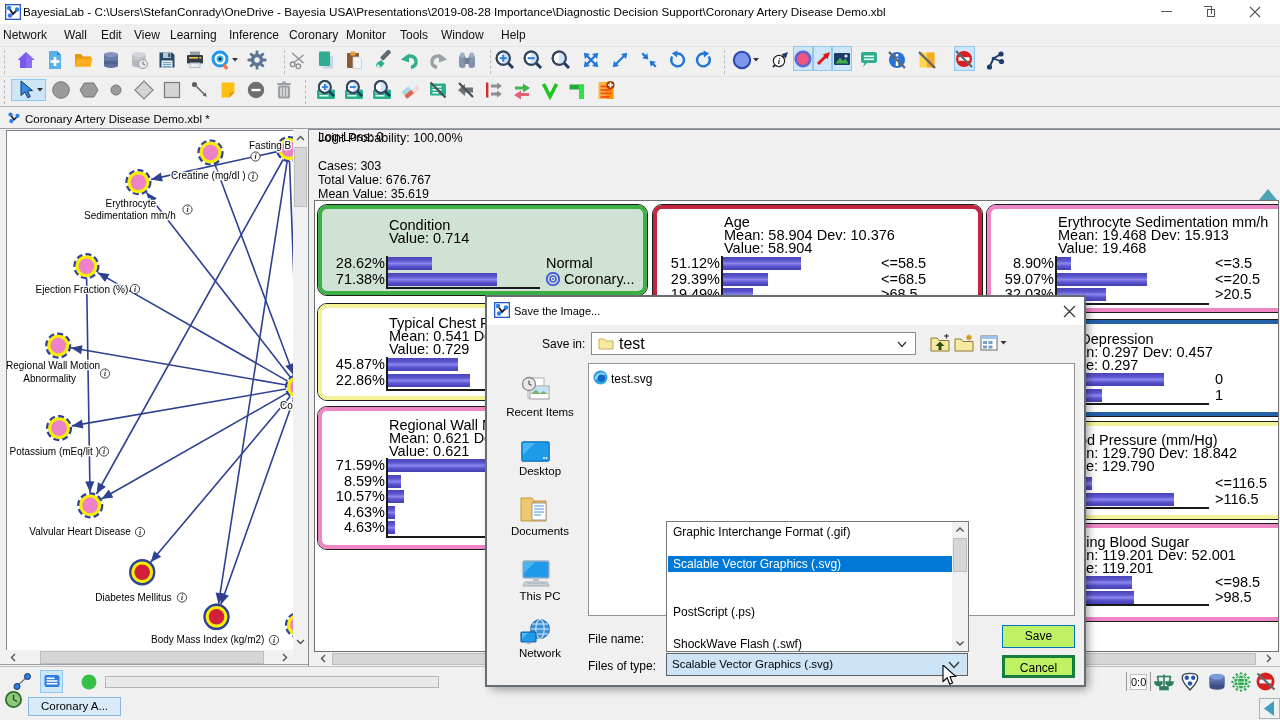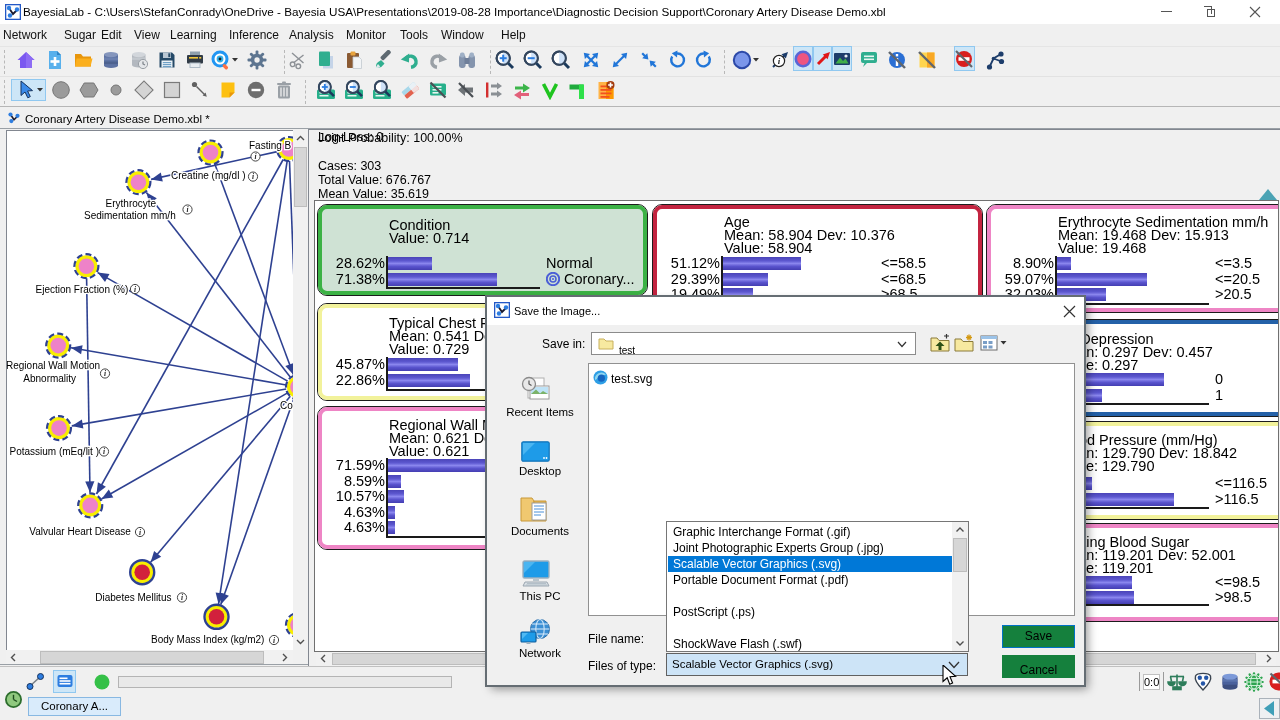--- a/index.html
+++ b/index.html
@@ -25,35 +25,35 @@
 .minfo{position:absolute;left:9px;font-size:12.5px;color:#000}
 #monbox{position:absolute;left:5px;top:70px;width:965px;height:452px;background:#fff;border:1px solid #707070;overflow:hidden}
 .mon{position:absolute;border:1px solid #1c1c1c;border-radius:10px;background:#fff}
 .mon .ring{position:absolute;left:0;top:0;right:0;bottom:0;border-radius:9px;border:4px solid #000;pointer-events:none}
 .mon .hd{position:absolute;font-size:14.5px;line-height:13px;color:#000;white-space:nowrap}
 .mon .pct{position:absolute;font-size:14.5px;color:#000;text-align:right;width:62px}
 .mon .bar{position:absolute;height:13px;background:linear-gradient(180deg,#4a44b8 0%,#5d58d0 30%,#8a86ee 50%,#5a54ce 72%,#443eb2 100%)}
 .mon .st{position:absolute;font-size:14.5px;color:#000;white-space:nowrap}
 .mon .bline{position:absolute;height:2px;background:#1a1a1a}
 
-#btoolbar{position:absolute;left:17px;top:667px;width:1040px;height:27px;background:#f0f0f0}
+#btoolbar{position:absolute;left:4px;top:667px;width:1040px;height:27px;background:#f0f0f0}
 #statusbar{position:absolute;left:0;top:694px;width:1084px;height:26px;background:#f0f0f0}
 
 #dlg{position:absolute;left:487px;top:297px;width:597px;height:388px;background:#f0f0f0;outline:2px solid #656d73;box-shadow:4px 4px 9px rgba(0,0,0,.4)}
 #dlgtitle{position:absolute;left:0;top:0;width:100%;height:28px;background:#fff}
 #dlgtitle span{position:absolute;left:27px;top:8px;font-size:11px;color:#000}
 .dlab{position:absolute;font-size:12px;color:#000}
 #savein{position:absolute;left:104px;top:35px;width:325px;height:23px;background:#fff;border:1px solid #8b8b8b}
 #filelist{position:absolute;left:101px;top:66px;width:487px;height:253px;background:#fff;border:1px solid #919191}
 .sideitem{position:absolute;left:13px;width:80px;text-align:center;font-size:11.5px;color:#000}
 #popup{position:absolute;left:179px;top:224px;width:303px;height:131px;background:#fff;border:1px solid #767676}
 .pitem{position:absolute;left:1px;width:285px;height:16px;font-size:12px;color:#000;padding-left:5px;line-height:16px;white-space:nowrap}
 .pitem.hl{background:#0078d7;color:#fff}
 #typecombo{position:absolute;left:179px;top:356px;width:302px;height:23px;background:#cde4f7;border:1px solid #616161;font-size:11.5px;line-height:21px;padding-left:5px}
-.btn{position:absolute;left:515px;width:73px;height:23px;background:#15803d;font-size:12px;text-align:center;line-height:21px}
+.btn{position:absolute;left:515px;width:73px;height:23px;background:#bef264;font-size:12px;text-align:center;line-height:21px}
 </style></head>
 <body>
 
 <div id="titlebar">
   <svg class="abs" style="left:5px;top:4px" width="16" height="16" viewBox="0 0 16 16">
       <rect x="0.5" y="0.5" width="15" height="15" fill="#fff" stroke="#2358c6" stroke-width="1.6"></rect>
       <path d="M4 4 L8 10 L12 6" stroke="#1a1a2e" stroke-width="1.8" fill="none"></path>
       <circle cx="4" cy="4" r="2.2" fill="#2d7de0"></circle>
       <circle cx="12" cy="5.5" r="2.2" fill="#2d7de0"></circle>
       <circle cx="5" cy="11.5" r="2.2" fill="#2d7de0"></circle>
@@ -68,26 +68,26 @@
     </div>
   <div class="wbtn" style="left:1233px">
       <svg class="abs" style="left:16px;top:6px" width="12" height="12">
         <path d="M1 1 L11 11 M11 1 L1 11" stroke="#555" stroke-width="1.1"></path>
       </svg>
     </div>
 </div>
 
 <div id="menubar">
   <span class="mi" style="left:3px">Network</span>
-  <span class="mi" style="left:64px">Sugar</span>
+  <span class="mi" style="left:64px">Wall</span>
   <span class="mi" style="left:101px">Edit</span>
   <span class="mi" style="left:134px">View</span>
   <span class="mi" style="left:170px">Learning</span>
   <span class="mi" style="left:229px">Inference</span>
-  <span class="mi" style="left:289px">Analysis</span>
+  <span class="mi" style="left:289px">Coronary</span>
   <span class="mi" style="left:346px">Monitor</span>
   <span class="mi" style="left:400px">Tools</span>
   <span class="mi" style="left:441px">Window</span>
   <span class="mi" style="left:501px">Help</span>
 </div>
 
 <div id="tb1">
 <div class="vsep" style="left:4px"></div>
 <div class="vsep" style="left:284px"></div>
 <div class="vsep" style="left:490px"></div>
@@ -806,21 +806,21 @@
     <span>Save the Image...</span>
     <svg class="abs" style="left:576px;top:8px" width="13" height="13">
         <path d="M1 1 L12 12 M12 1 L1 12" stroke="#333" stroke-width="1.2"></path>
       </svg>
   </div>
   <div class="dlab" style="left:55px;top:40px">Save in:</div>
   <div id="savein">
     <svg class="abs" style="left:6px;top:3px" width="16" height="15">
         <path d="M1 3 L6 3 L8 5 L15 5 L15 13 L1 13 Z" fill="#f7e9a0" stroke="#c8b05c" stroke-width="1"></path>
       </svg>
-    <span class="abs" style="left:27px;top:12px;font-size:10px">test</span>
+    <span class="abs" style="left:27px;top:2px;font-size:16px">test</span>
     <svg class="abs" style="left:305px;top:8px" width="10" height="7">
         <path d="M1 1 L5 5.5 L9 1" stroke="#333" stroke-width="1.2" fill="none"></path>
       </svg>
   </div>
   <div id="dlgbtns">
 <svg class="abs" style="left:443px;top:37px" width="20" height="19" viewBox="0 0 20 19">
         <path d="M1 4 L7 4 L9 6.5 L19 6.5 L19 17 L1 17 Z" fill="#f7e9a0" stroke="#8a7b3a" stroke-width="1"></path>
         <polygon points="10,7.5 14.5,12 11.5,12 11.5,16 8.5,16 8.5,12 5.5,12" fill="#2d5016"></polygon>
         <path d="M14 2 L19 2 M16.5 0 L16.5 4.5" stroke="#333" stroke-width="1.2"></path>
       </svg>
@@ -906,37 +906,35 @@
         <circle cx="7.5" cy="7.5" r="7" fill="#2e9fe6"></circle>
         <path d="M2 10 A6.5 6.5 0 0 1 13 4.5 L8 6 A4 4 0 0 0 4 9 Z" fill="#8fd6f0"></path>
         <circle cx="8.4" cy="8.2" r="3.6" fill="#1565c0"></circle>
       </svg>
     <span class="abs" style="left:22px;top:8px;font-size:12px">test.svg</span>
   </div>
   <div class="dlab" style="left:101px;top:335px">File name:</div>
   <div class="dlab" style="left:101px;top:362px">Files of type:</div>
   <div id="popup">
     <div class="pitem" style="top:2px">Graphic Interchange Format (.gif)</div>
-    <div class="pitem" style="top:18px">Joint Photographic Experts Group (.jpg)</div>
     <div class="pitem hl" style="top:34px">Scalable Vector Graphics (.svg)</div>
-    <div class="pitem" style="top:50px">Portable Document Format (.pdf)</div>
     <div class="pitem" style="top:82px">PostScript (.ps)</div>
     <div class="pitem" style="top:114px">ShockWave Flash (.swf)</div>
     <div class="sb" style="left:285px;top:0px;width:16px;height:129px"></div>
     <svg class="abs" style="left:286px;top:1px" width="14" height="14" viewBox="0 0 14 14">
         <path d="M3.5 8.5 L7 5 L10.5 8.5" stroke="#505050" stroke-width="1.4" fill="none"></path>
       </svg>
     <div class="sbthumb" style="left:286px;top:16px;width:14px;height:34px"></div>
     <svg class="abs" style="left:286px;top:114px" width="14" height="14" viewBox="0 0 14 14">
         <path d="M3.5 5.5 L7 9 L10.5 5.5" stroke="#505050" stroke-width="1.4" fill="none"></path>
       </svg>
   </div>
   <div id="typecombo">Scalable Vector Graphics (.svg)
     <svg class="abs" style="left:281px;top:7px" width="12" height="8">
         <path d="M1 1 L6 6.5 L11 1" stroke="#333" stroke-width="1.3" fill="none"></path>
       </svg>
   </div>
   <div class="btn" style="top:328px;border:1px solid #0072c6">Save</div>
-  <div class="btn" style="top:358px;border:5px solid #15803d">Cancel</div>
+  <div class="btn" style="top:358px;border:3px solid #15803d">Cancel</div>
   <svg class="abs" style="left:455px;top:368px" width="15" height="23" viewBox="0 0 15 23">
       <path d="M1 0 L1 16.5 L5.2 12.8 L7.7 19.2 L10.6 18 L8 11.7 L13.6 11.3 Z" fill="#fff" stroke="#000" stroke-width="1.1"></path>
     </svg>
 </div>
 
 </body></html>

